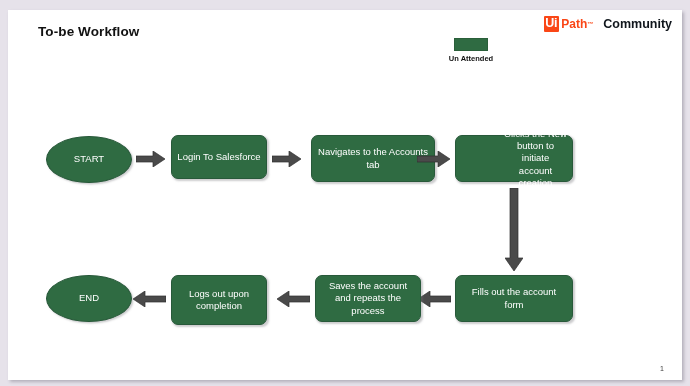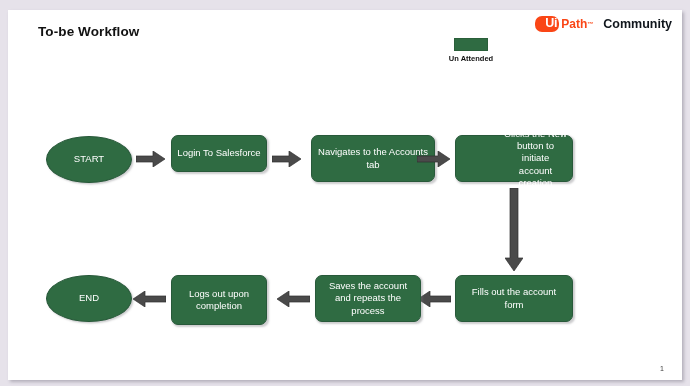--- a/index.html
+++ b/index.html
@@ -39,22 +39,22 @@
     top: 6px;
     display: flex;
     align-items: center;
     font-size: 13px;
     font-weight: bold;
     line-height: 1;
   }
   #brand-logo .ui-badge {
     background: #fa4616;
     color: #ffffff;
-    padding: 1px 2px 2px 10px;
-    border-radius: 7px;
+    padding: 1px 2px 2px 1px;
+    border-radius: 1px;
     font-size: 12.5px;
     font-weight: bold;
     letter-spacing: -0.2px;
   }
   #brand-logo .path-word {
     color: #fa4616;
     margin-left: 2px;
     font-size: 12px;
     font-weight: bold;
   }
@@ -142,21 +142,21 @@
   <div class="node terminal" style="left:38px; top:126px; width:86px; height:47px;">
     <span>START</span>
   </div>
 
   <div class="arrow" style="left:128px; top:141px;">
     <svg width="30" height="16" viewBox="0 0 30 16">
       <polygon points="0,5 17,5 17,0 29,8 17,16 17,11 0,11" fill="#4a4a4a" stroke="#2f2f2f" stroke-width="0.7"></polygon>
     </svg>
   </div>
 
-  <div class="node process" style="left:163px; top:125px; width:96px; height:37px;">
+  <div class="node process" style="left:163px; top:125px; width:96px; height:44px;">
     <span>Login To Salesforce</span>
   </div>
 
   <div class="arrow" style="left:264px; top:141px;">
     <svg width="30" height="16" viewBox="0 0 30 16">
       <polygon points="0,5 17,5 17,0 29,8 17,16 17,11 0,11" fill="#4a4a4a" stroke="#2f2f2f" stroke-width="0.7"></polygon>
     </svg>
   </div>
 
   <div class="node process" style="left:303px; top:125px; width:124px; height:47px;">

